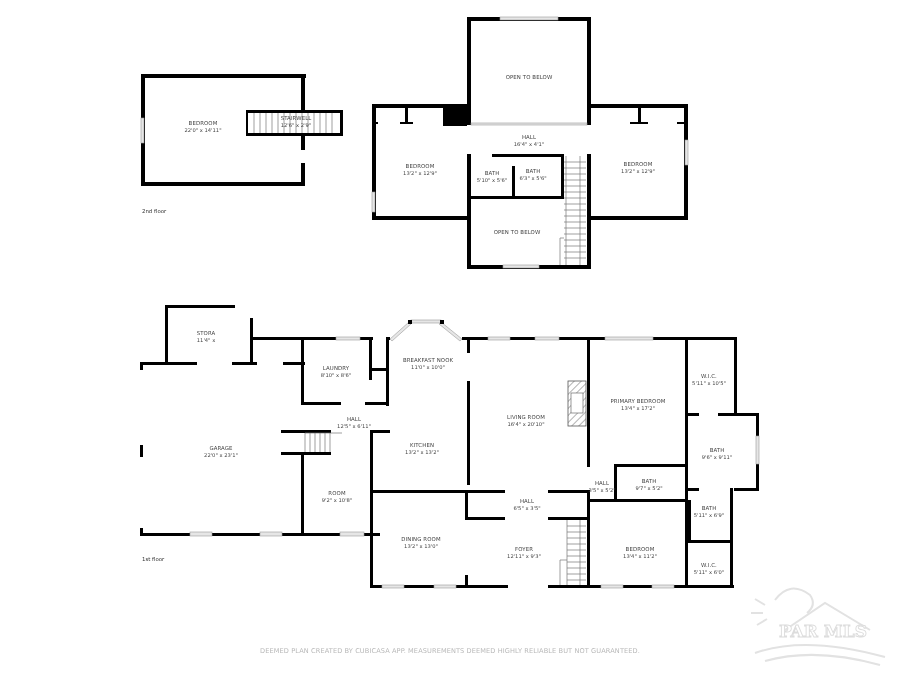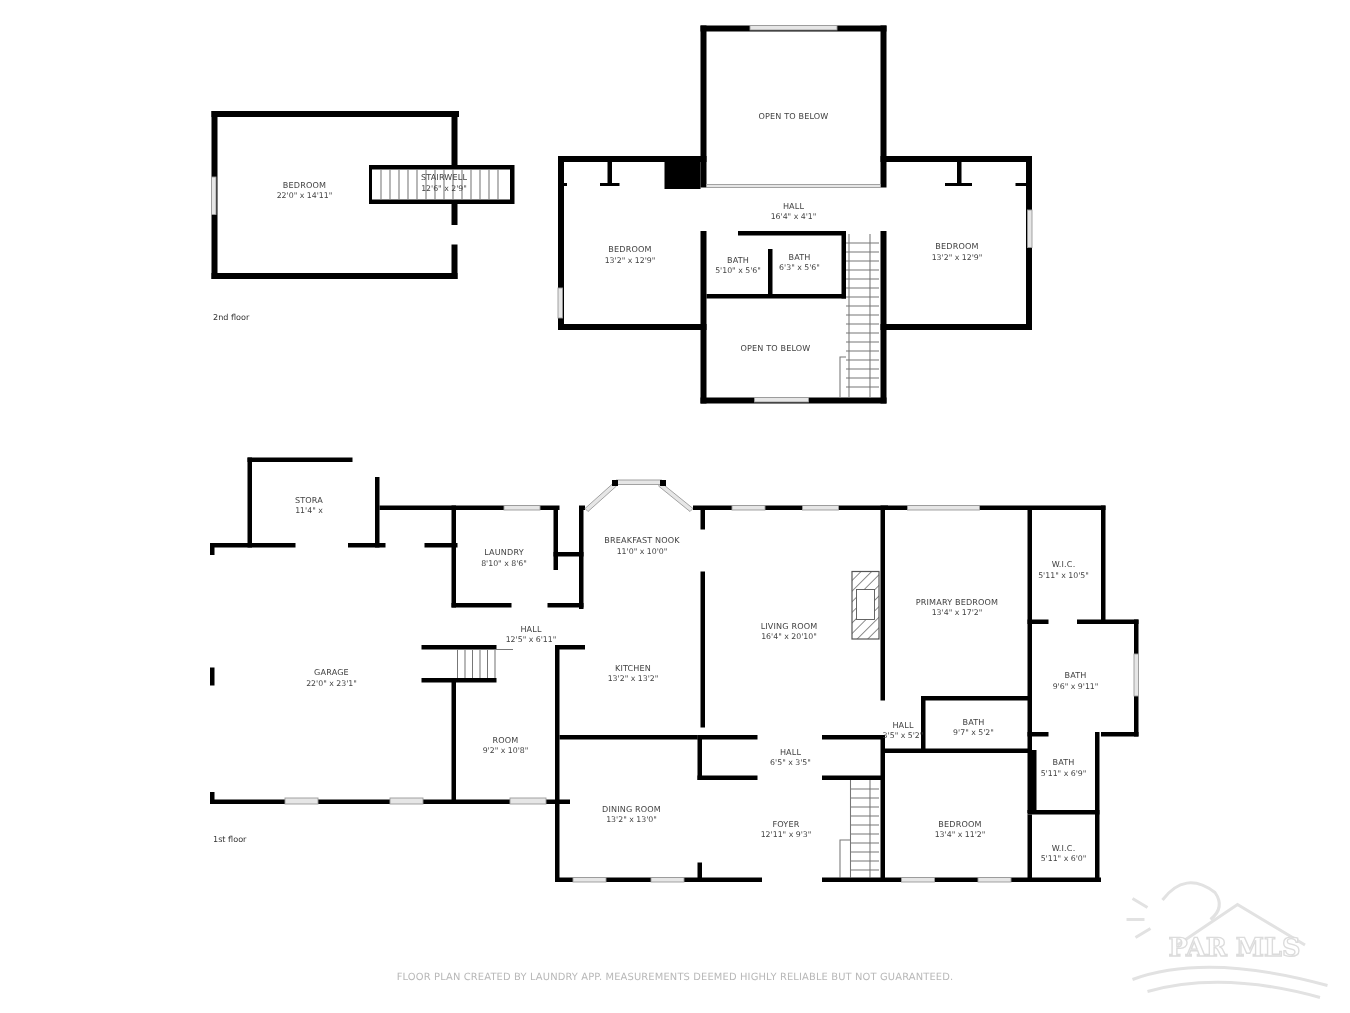--- a/index.html
+++ b/index.html
@@ -335,21 +335,21 @@
       <g>
         <text class="room-name" x="709" y="567">W.I.C.</text>
         <text class="room-dim" x="709" y="574">5'11" x 6'0"</text>
       </g>
     </g>
 
   <text class="floor-label" x="142" y="213">2nd floor</text>
   <text class="floor-label" x="142" y="561">1st floor</text>
 </svg>
 
-<div class="disclaimer">FLOOR PLAN CREATED BY LAUNDRY APP. MEASUREMENTS DEEMED HIGHLY RELIABLE BUT NOT GUARANTEED.</div>
+<div class="disclaimer">DEEMED PLAN CREATED BY CUBICASA APP. MEASUREMENTS DEEMED HIGHLY RELIABLE BUT NOT GUARANTEED.</div>
 
 <svg class="logo" viewBox="0 0 150 95" xmlns="http://www.w3.org/2000/svg">
   <g fill="none" stroke="#e2e2e2" stroke-width="2">
     <path d="M30 25 Q45 5 65 20 Q72 30 62 38"></path>
     <path d="M20 30 l-10 -6 M18 38 l-12 0 M22 44 l-10 6"></path>
     <path d="M40 55 L80 28 L125 55"></path>
     <path d="M10 78 Q60 60 140 82"></path>
     <path d="M20 86 Q70 72 135 90"></path>
   </g>
   <text x="78" y="62" text-anchor="middle" font-family="DejaVu Serif, serif" font-size="17" font-weight="bold" fill="#fff" stroke="#dcdcdc" stroke-width="0.9">PAR MLS</text>

